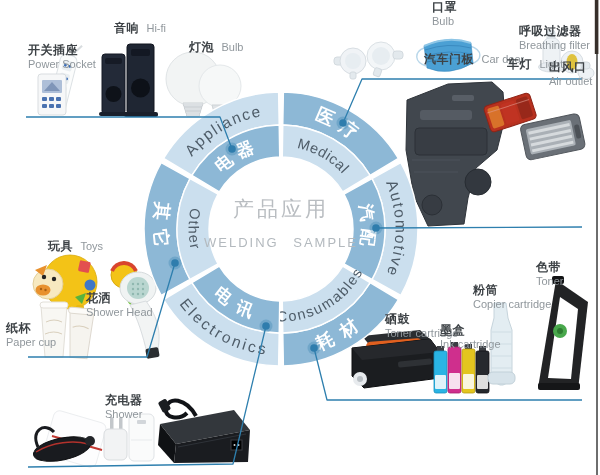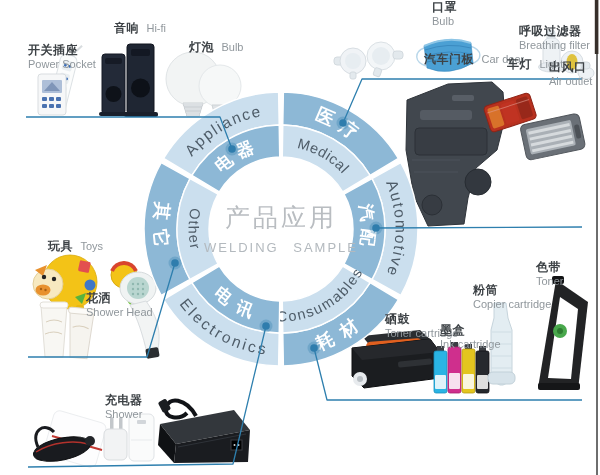--- a/index.html
+++ b/index.html
@@ -9,22 +9,22 @@
 
   
   .plabel{position:absolute;white-space:nowrap;line-height:1.18;}
   .plabel .cn{display:block;font-weight:bold;font-size:12px;color:#3d4246;letter-spacing:.5px;font-family:Liberation Mono, monospace;}
   .plabel .en{display:block;font-size:11px;color:#90979c;}
   .plabel.inline .cn,.plabel.inline .en{display:inline;}
   .plabel.inline .en{margin-left:3px;}
 
   
   #center-title{position:absolute;left:181px;top:195px;width:200px;text-align:center;}
-  #center-title .t-cn{font-size:25px;color:#b9bdc1;letter-spacing:3px;margin-top:6px;}
-  #center-title .t-en{margin-top:6px;font-size:13px;color:#b3b9be;letter-spacing:2px;word-spacing:9px;}
+  #center-title .t-cn{font-size:21px;color:#b9bdc1;letter-spacing:3px;}
+  #center-title .t-en{margin-top:12px;font-size:13px;color:#b3b9be;letter-spacing:2px;word-spacing:9px;}
 
   
   .ring-en{font-family:"Liberation Sans","DejaVu Sans",sans-serif;dominant-baseline:central;}
   .ring-cn{font-weight:bold;dominant-baseline:central;}
   .ring-en-outer{font-size:15.5px;letter-spacing:2.2px;}
   .ring-en-inner{font-size:14.5px;letter-spacing:1px;}
   .ring-cn-outer{font-size:18px;letter-spacing:9px;}
   .ring-cn-inner{font-size:17px;letter-spacing:8px;}
 </style>
 </head>
@@ -408,13 +408,17 @@
   <div class="plabel" style="left:45px;top:406px">
   </div>
   <div class="plabel inline" style="left:48px;top:236px">
     <span class="cn">玩具</span>
     <span class="en">Toys</span>
   </div>
   <div class="plabel" style="left:86px;top:292px">
     <span class="cn">花洒</span>
     <span class="en">Shower Head</span>
   </div>
+  <div class="plabel" style="left:6px;top:322px">
+    <span class="cn">纸杯</span>
+    <span class="en">Paper cup</span>
+  </div>
 </div>
 
 </body></html>

